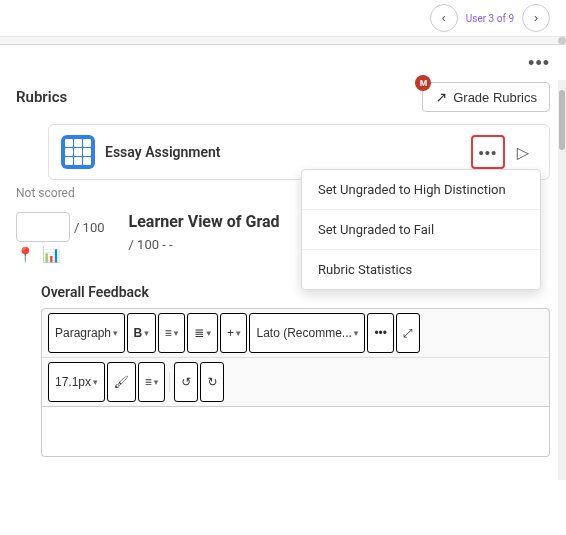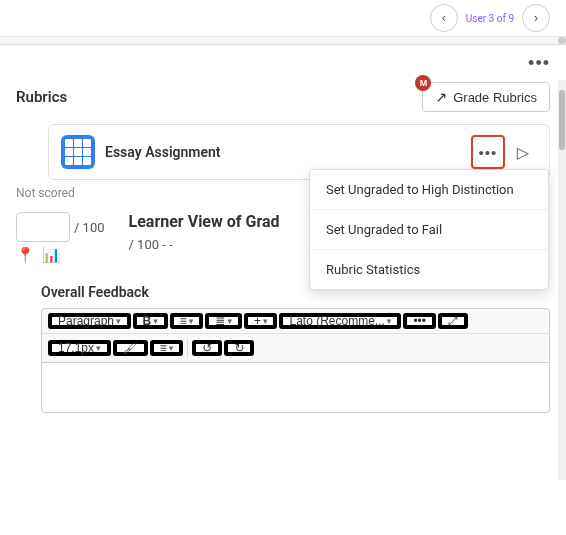--- a/index.html
+++ b/index.html
@@ -206,21 +206,21 @@
     .not-scored {
       font-size: 12px;
       color: #888;
       margin: 4px 0 12px 0;
     }
 
     
     .dropdown-menu {
       position: absolute;
       top: 44px;
-      right: 0;
+      right: 8px;
       background: #fff;
       border: 1px solid #ddd;
       border-radius: 4px;
       box-shadow: 0 4px 12px rgba(0,0,0,0.15);
       z-index: 100;
       min-width: 240px;
     }
     .dropdown-item {
       padding: 12px 16px;
       font-size: 13px;
@@ -306,24 +306,24 @@
     .toolbar-row {
       display: flex;
       align-items: center;
       gap: 2px;
       padding: 4px 6px;
       border-bottom: 1px solid #e0e0e0;
       flex-wrap: wrap;
     }
     .toolbar-row:last-child { border-bottom: none; }
     .toolbar-btn {
-      height: 16px;
+      height: 40px;
       padding: 0 6px;
       background: #fff;
-      border: 4px solid #000000;
+      border: 1px solid #000000;
       border-radius: 3px;
       cursor: pointer;
       font-size: 12px;
       color: #333;
       display: flex;
       align-items: center;
       gap: 2px;
     }
     .toolbar-separator {
       width: 1px;

